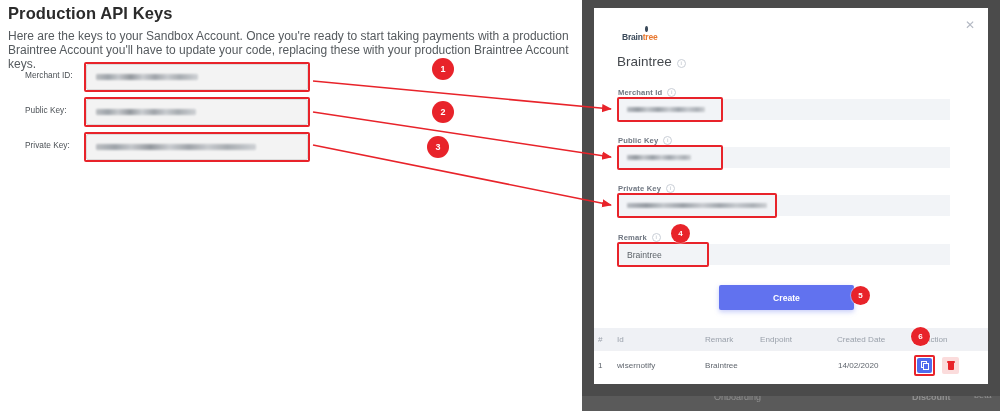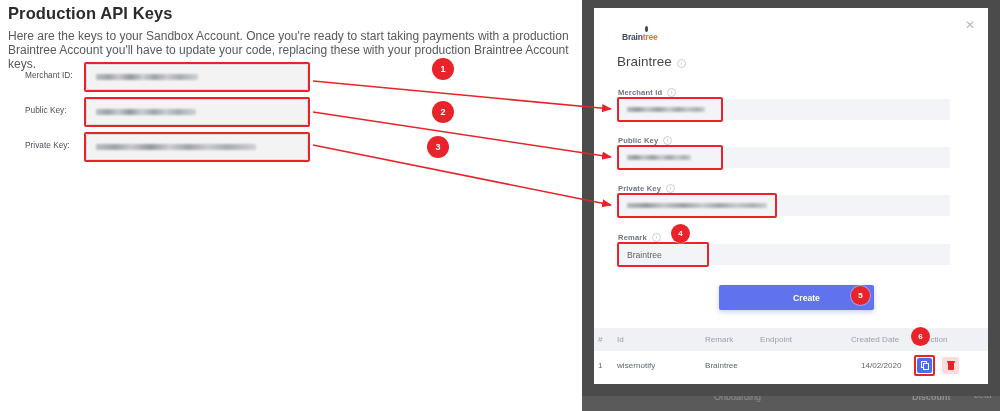--- a/index.html
+++ b/index.html
@@ -127,21 +127,20 @@
   .fld-text{
     position:absolute;font-size:8.6px;color:#5c6269;
   }
 
   .create-btn{
     position:absolute;left:719px;top:285px;width:135px;height:25px;
     background:#6172ef;color:#fff;
     display:flex;align-items:center;justify-content:center;
     font-size:8.6px;font-weight:700;border-radius:2px;cursor:pointer;
     box-shadow:0 2px 5px rgba(97,114,239,.35);
-    padding-left:20px;
   }
 
   .tbl{
     position:absolute;left:594px;top:328px;width:394px;
   }
   .tbl-head{
     position:relative;height:22px;background:#eff1f5;
   }
   .tbl-row{
     position:relative;height:28px;background:#fff;border-top:1px solid #f0f1f4;
@@ -255,28 +254,28 @@
   <div class="hl-red" style="left:617px;top:242px;width:92px;height:25px;z-index:20;"></div>
 
   <div class="create-btn">Create</div>
 
   <div class="tbl">
     <div class="tbl-head">
       <div class="th" style="left:4px;">#</div>
       <div class="th" style="left:23px;">Id</div>
       <div class="th" style="left:111px;">Remark</div>
       <div class="th" style="left:166px;">Endpoint</div>
-      <div class="th" style="left:257px;">Created Date</div>
+      <div class="th" style="left:243px;">Created Date</div>
       <div class="th" style="left:331px;">Action</div>
     </div>
     <div class="tbl-row">
       <div class="td" style="left:4px;">1</div>
       <div class="td" style="left:23px;">wisernotify</div>
       <div class="td" style="left:111px;">Braintree</div>
-      <div class="td" style="left:267px;">14/02/2020</div>
+      <div class="td" style="left:244px;">14/02/2020</div>
     </div>
   </div>
 
   <div class="copy-btn">
     <span class="copy-g1"></span>
     <span class="copy-g2"></span>
   </div>
   <div class="hl-red" style="left:914px;top:355px;width:21px;height:21px;z-index:20;"></div>
 
   <div class="del-btn">

